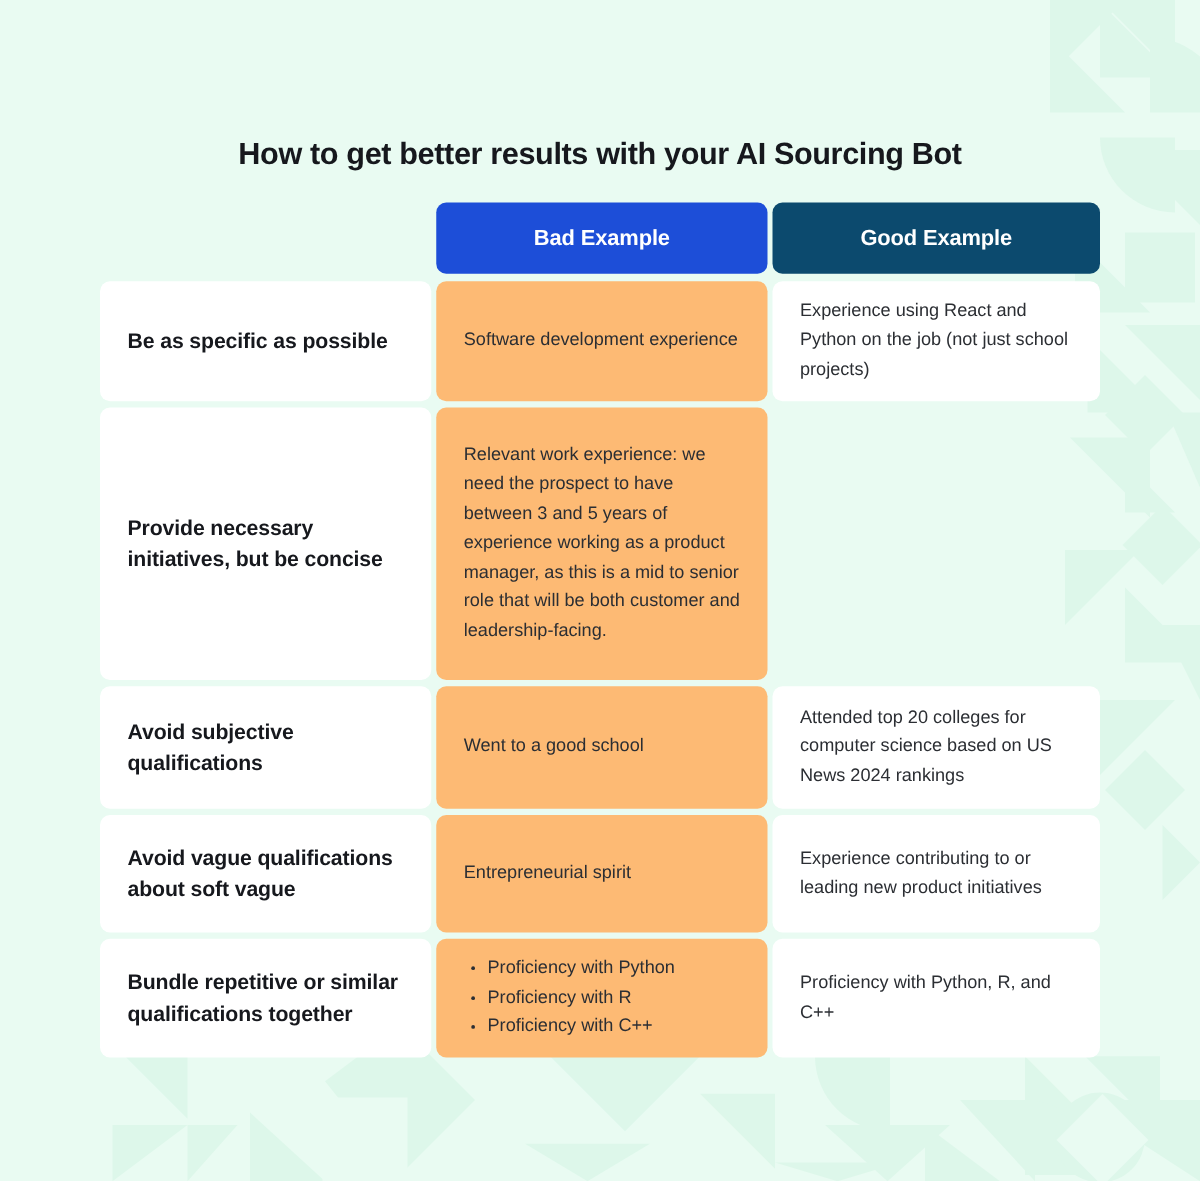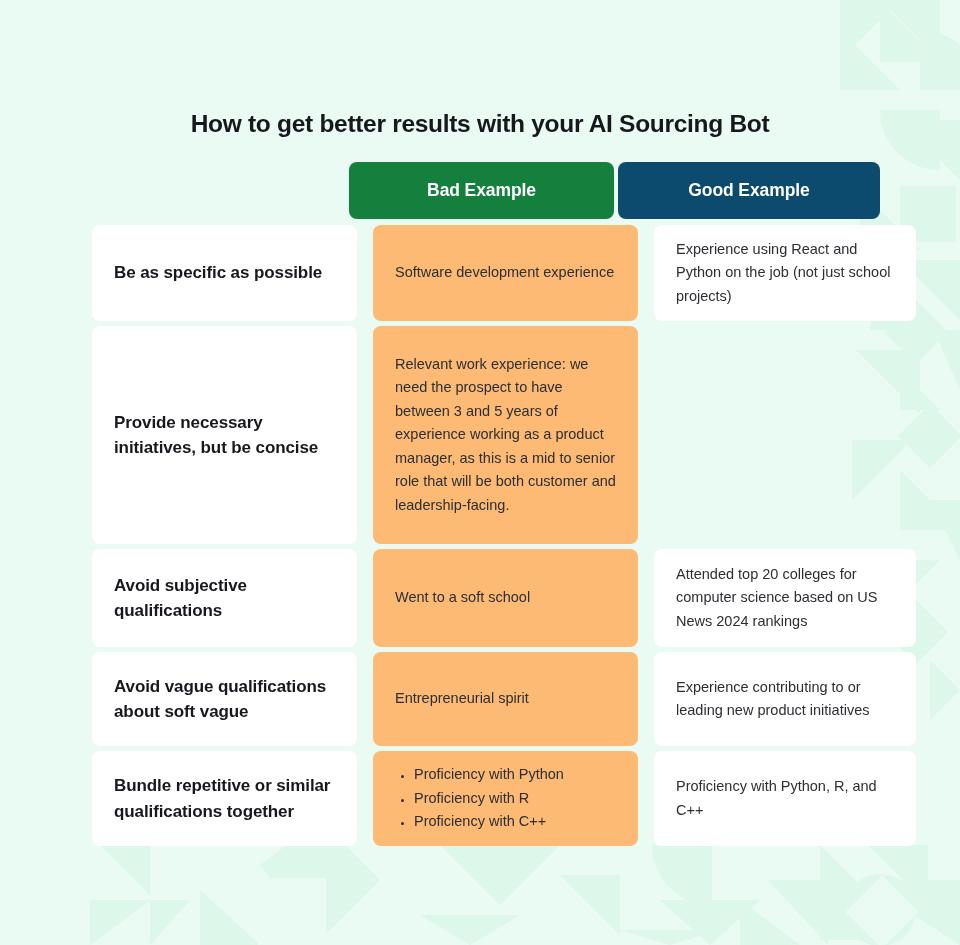--- a/index.html
+++ b/index.html
@@ -85,35 +85,34 @@
     height: 57px;
     display: flex;
     align-items: center;
     justify-content: center;
     color: #ffffff;
     font-size: 17.5px;
     font-weight: bold;
     letter-spacing: -0.1px;
   }
 
-  .pill-bad  { background: #15803d; }
+  .pill-bad  { background: #1d4ed8; }
   .pill-good { background: #0c4a6e; }
 
   .head-spacer { background: transparent; }
 
   .cell {
     border-radius: 8px;
     padding: 22px 22px;
     display: flex;
     flex-direction: column;
     justify-content: center;
     font-size: 14.5px;
     line-height: 1.62;
     color: #2b2e33;
-    margin-left: 12px;
   }
 
   .cell.label {
     background: #ffffff;
     font-weight: bold;
     font-size: 17px;
     line-height: 1.5;
     color: #16181d;
     letter-spacing: -0.1px;
   }
@@ -211,21 +210,21 @@
       <div class="cell good cell-good">Experience using React and Python on the job (not just school projects)</div>
     </div>
 
     <div class="row" style="height:218px;">
       <div class="cell label cell-label">Provide necessary initiatives, but be concise</div>
       <div class="cell bad cell-bad">Relevant work experience: we need the prospect to have between 3 and 5 years of experience working as a product manager, as this is a mid to senior role that will be both customer and leadership-facing.</div>
     </div>
 
     <div class="row" style="height:98px;">
       <div class="cell label cell-label">Avoid subjective qualifications</div>
-      <div class="cell bad cell-bad">Went to a soft school</div>
+      <div class="cell bad cell-bad">Went to a good school</div>
       <div class="cell good cell-good">Attended top 20 colleges for computer science based on US News 2024 rankings</div>
     </div>
 
     <div class="row" style="height:94px;">
       <div class="cell label cell-label">Avoid vague qualifications about soft vague</div>
       <div class="cell bad cell-bad">Entrepreneurial spirit</div>
       <div class="cell good cell-good">Experience contributing to or leading new product initiatives</div>
     </div>
 
     <div class="row" style="height:95px;">

